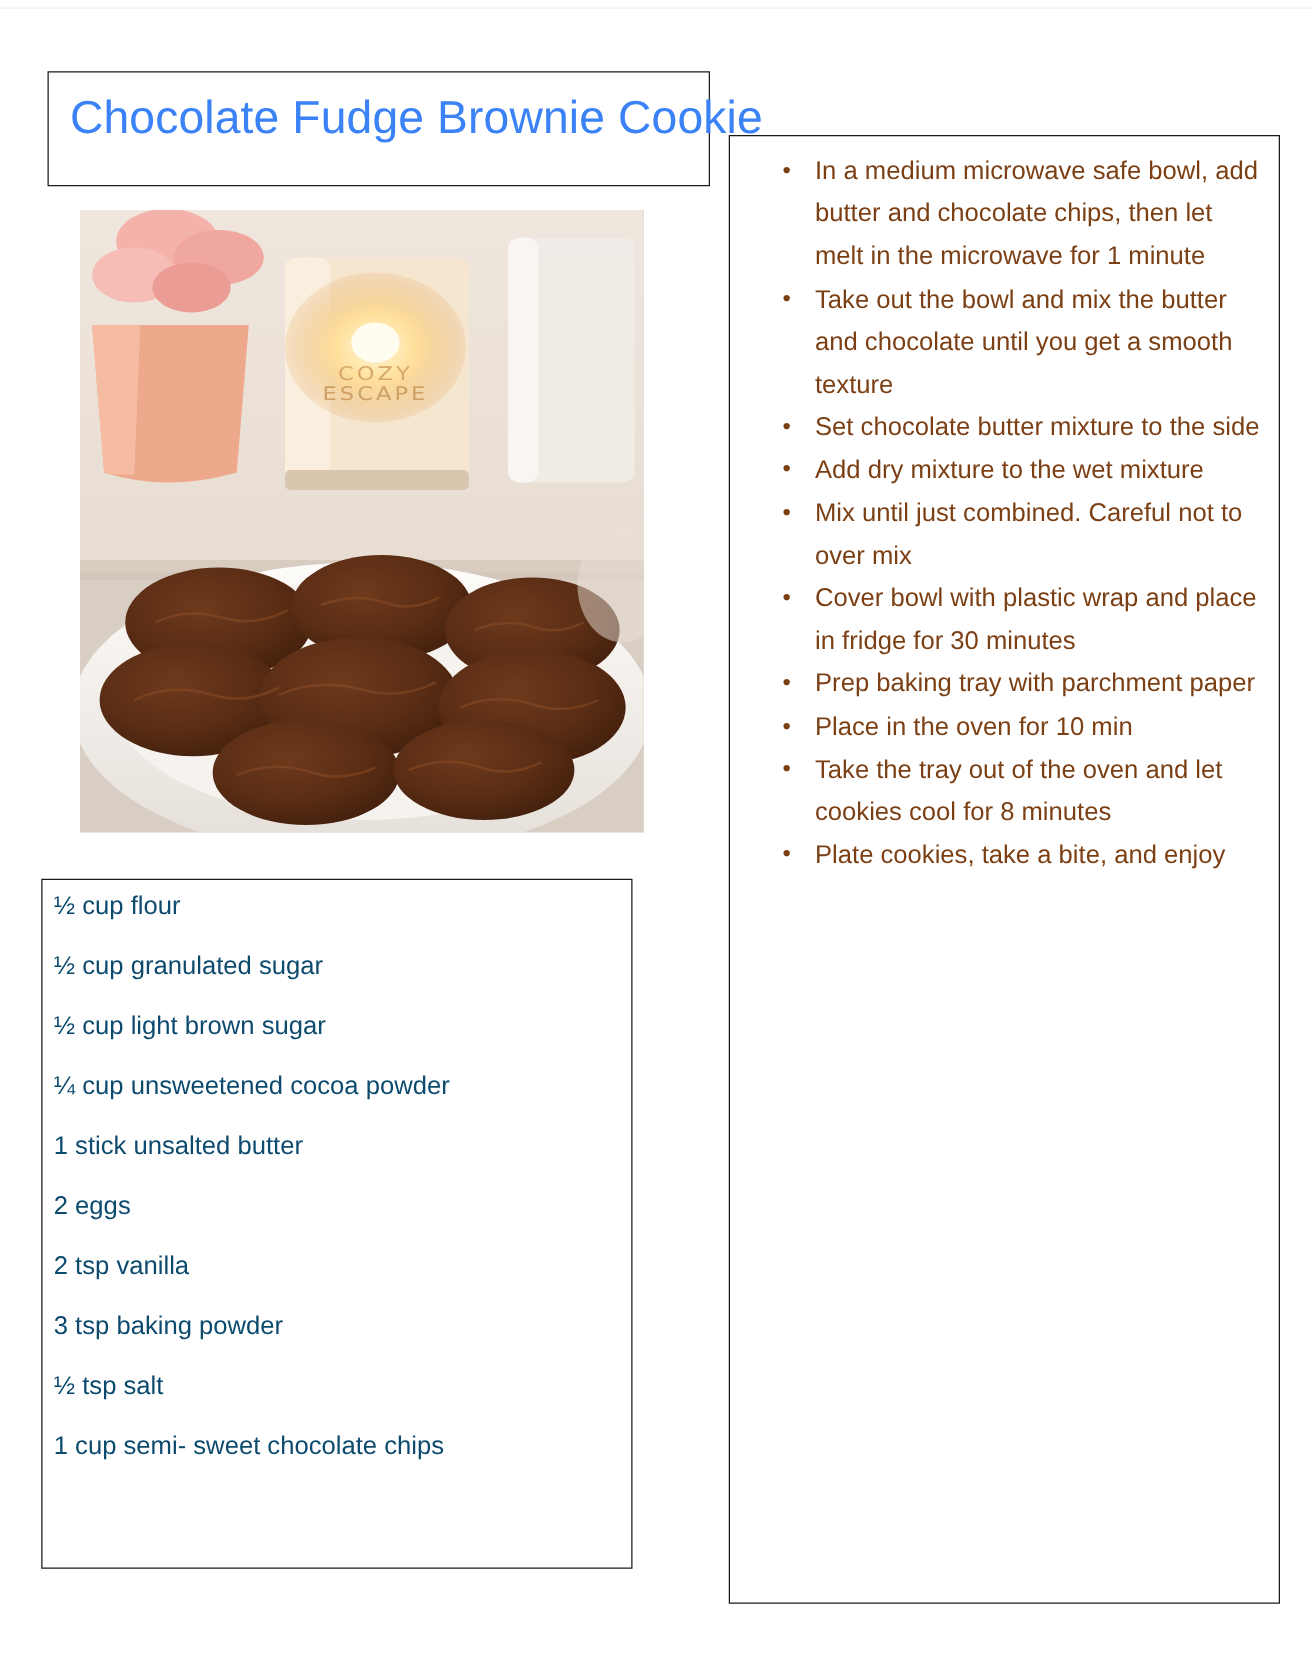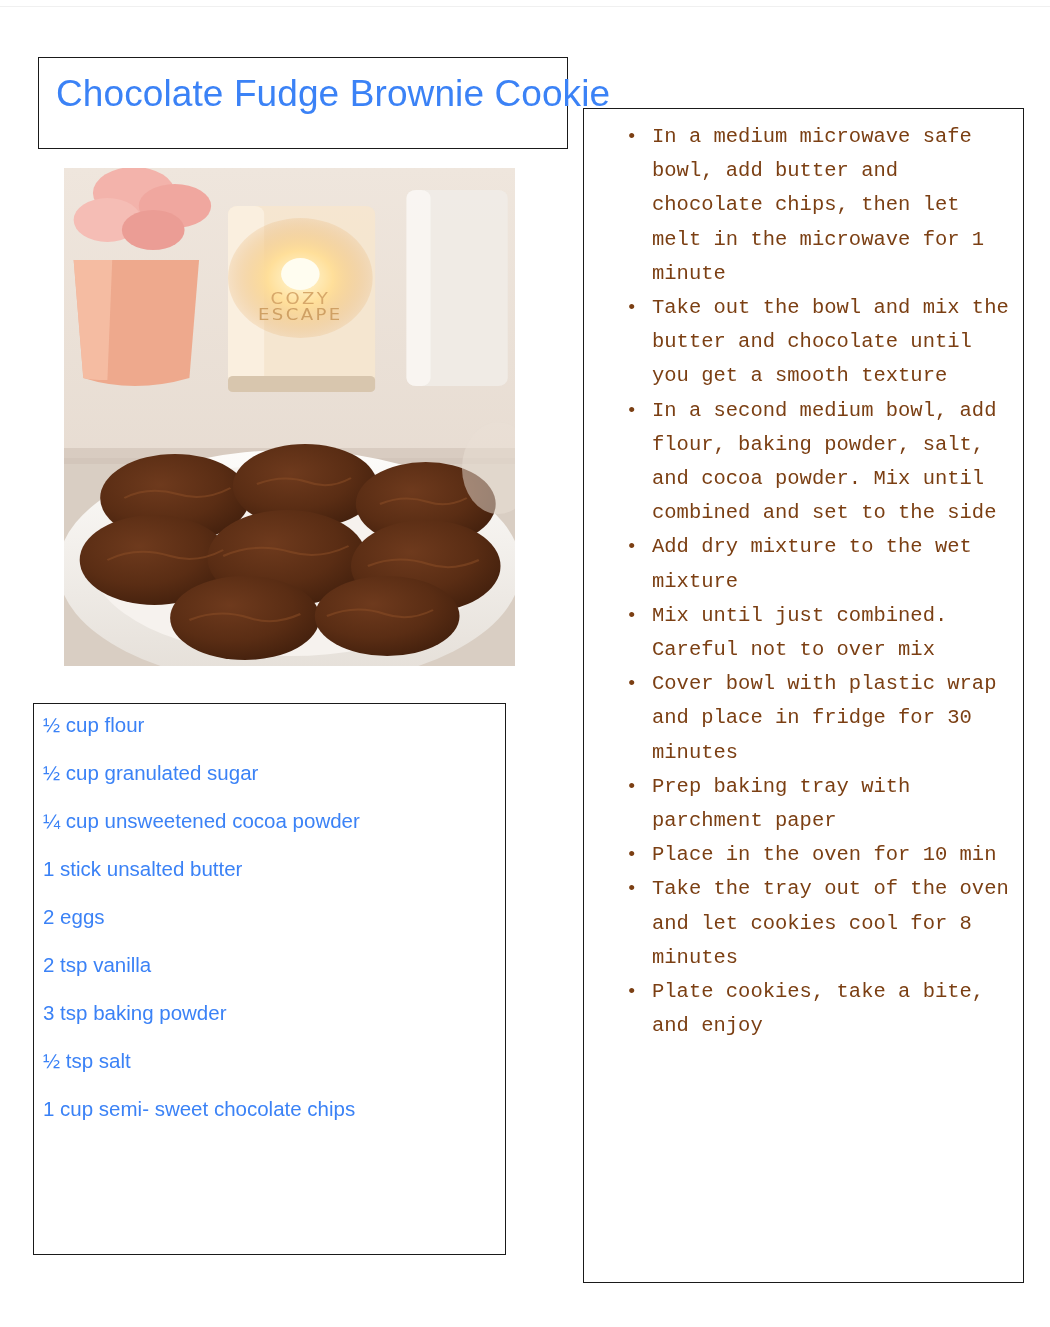--- a/index.html
+++ b/index.html
@@ -71,21 +71,21 @@
     left: 9px;
     top: 9px;
     right: 10px;
     margin: 0;
     padding: 0;
     list-style: none;
   }
   .ing-list li {
     font-size: 20.5px;
     line-height: 24px;
-    color: #3b82f6;
+    color: #0c4a6e;
     margin: 0 0 24px 0;
     white-space: nowrap;
   }
 
   
   .steps-box {
     position: absolute;
     left: 583px;
     top: 108px;
     width: 441px;
@@ -103,21 +103,20 @@
     padding: 0 0 0 40px;
     list-style: none;
   }
   .steps-list li {
     position: relative;
     font-size: 20.5px;
     line-height: 34.2px;
     color: #7b3f13;
     margin: 0;
     padding: 0;
-    font-family: Liberation Mono, monospace;
   }
   .steps-list li::before {
     content: "\2022";
     position: absolute;
     left: -26px;
     top: 0;
     font-size: 19px;
     line-height: 34.2px;
     color: #7b3f13;
   }
@@ -211,35 +210,36 @@
         <path d="M218 448 q24 -12 48 -2 q20 8 40 -4"></path>
       </g>
       <ellipse cx="360" cy="300" rx="30" ry="46" fill="#e9e0d6" opacity="0.5"></ellipse>
     </svg>
   </div>
 
   <div class="ing-box">
     <ul class="ing-list">
       <li>½ cup flour</li>
       <li>½ cup granulated sugar</li>
+      <li>½ cup light brown sugar</li>
       <li>¼ cup unsweetened cocoa powder</li>
       <li>1 stick unsalted butter</li>
       <li>2 eggs</li>
       <li>2 tsp vanilla</li>
       <li>3 tsp baking powder</li>
       <li>½ tsp salt</li>
       <li>1 cup semi- sweet chocolate chips</li>
     </ul>
   </div>
 
   <div class="steps-box">
     <ul class="steps-list">
       <li>In a medium microwave safe bowl, add butter and chocolate chips, then let melt in the microwave for 1 minute</li>
       <li>Take out the bowl and mix the butter and chocolate until you get a smooth texture</li>
-      <li>In a second medium bowl, add flour, baking powder, salt, and cocoa powder. Mix until combined and set to the side</li>
+      <li>Set chocolate butter mixture to the side</li>
       <li>Add dry mixture to the wet mixture</li>
       <li>Mix until just combined. Careful not to over mix</li>
       <li>Cover bowl with plastic wrap and place in fridge for 30 minutes</li>
       <li>Prep baking tray with parchment paper</li>
       <li>Place in the oven for 10 min</li>
       <li>Take the tray out of the oven and let cookies cool for 8 minutes</li>
       <li>Plate cookies, take a bite, and enjoy</li>
     </ul>
   </div>
 

